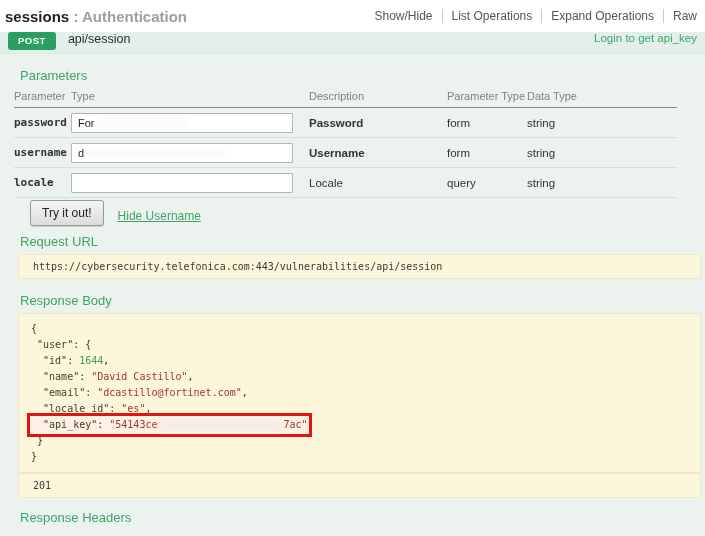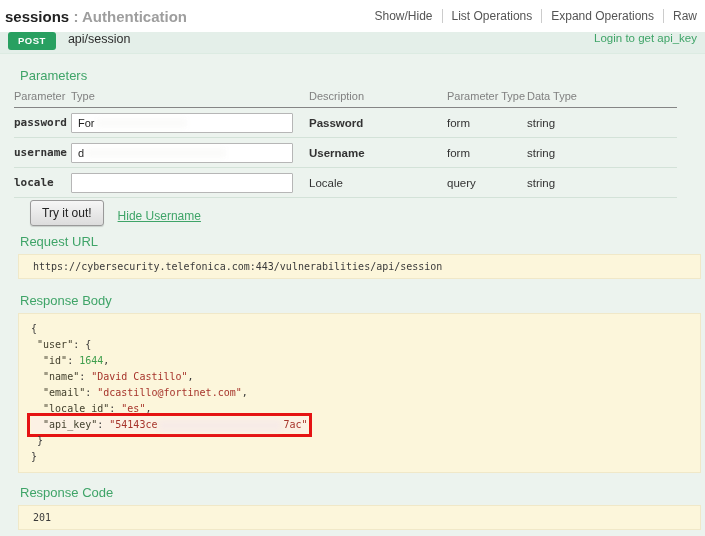--- a/index.html
+++ b/index.html
@@ -159,21 +159,20 @@
         <div class="json-line"><span class="tok-w"> </span><span class="tok-k">"user"</span><span class="tok-p">: {</span></div>
         <div class="json-line"><span class="tok-w">  </span><span class="tok-k">"id"</span><span class="tok-p">: </span><span class="tok-n">1644</span><span class="tok-p">,</span></div>
         <div class="json-line"><span class="tok-w">  </span><span class="tok-k">"name"</span><span class="tok-p">: </span><span class="tok-s">"David Castillo"</span><span class="tok-p">,</span></div>
         <div class="json-line"><span class="tok-w">  </span><span class="tok-k">"email"</span><span class="tok-p">: </span><span class="tok-s">"dcastillo@fortinet.com"</span><span class="tok-p">,</span></div>
         <div class="json-line"><span class="tok-w">  </span><span class="tok-k">"locale_id"</span><span class="tok-p">: </span><span class="tok-s">"es"</span><span class="tok-p">,</span></div>
         <div class="json-line"><span class="hl"><span class="tok-w">  </span><span class="tok-k">"api_key"</span><span class="tok-p">: </span><span class="tok-s">"54143ce</span><span class="tok-r smudge smudge-apikey"></span><span class="tok-s">7ac"</span></span></div>
         <div class="json-line"><span class="tok-w"> </span><span class="tok-p">}</span></div>
         <div class="json-line"><span class="tok-p">}</span></div>
       </div>
 
-    <h4 class="section mt12">Response Code</h4>
     <div class="code-box one-line">
       <span>201</span>
     </div>
 
     <h4 class="section mt12">Response Headers</h4>
 
   </div>
 </div>
 
 </body></html>

